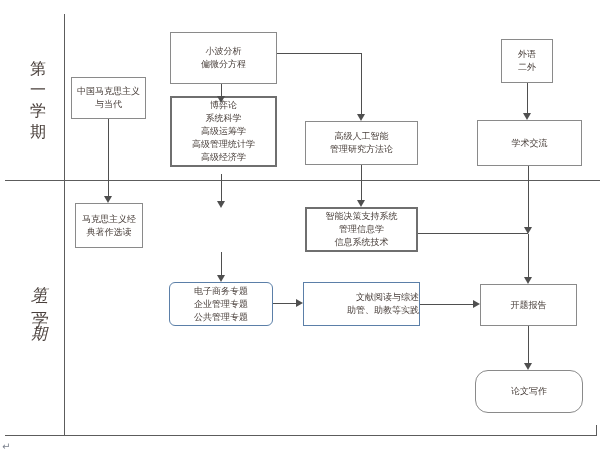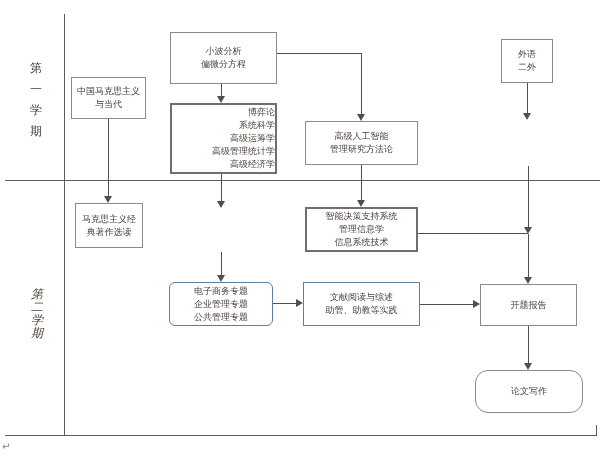--- a/index.html
+++ b/index.html
@@ -17,22 +17,22 @@
   .bx.blue  { border-color:#5b7fa8; }
   .vline { position:absolute; width:1px; background:#4f4f4f; }
   .hline { position:absolute; height:1px; background:#4f4f4f; }
   .sline { background:#5c5c5c; }
   .arrd { position:absolute; width:0; height:0;
           border-left:4px solid transparent; border-right:4px solid transparent;
           border-top:7px solid #4f4f4f; }
   .arrr { position:absolute; width:0; height:0;
           border-top:4px solid transparent; border-bottom:4px solid transparent;
           border-left:7px solid #4f4f4f; }
-  .vtext { position:absolute; width:13px; font-size:12px; color:#4a403c;
-           word-break:break-all; text-align:left; }
+  .vtext { position:absolute; width:13px; font-size:16px; color:#4a403c;
+           word-break:break-all; text-align:right; }
   .vtext.s1 { line-height:21px; }
   .vtext.s2 { line-height:13px;font-style:italic; }
   .retmark { position:absolute; font-size:10px; color:#7c828e; }
 </style>
 </head>
 <body>
 
 <div class="canvas">
 
   <div class="vline sline" style="left:64px; top:14px; height:421px;"></div>
@@ -51,53 +51,56 @@
   <div class="bx" style="left:501px; top:39px; width:52px; height:44px;">
     <span>外语</span>
     <span>二外</span>
   </div>
 
   <div class="bx" style="left:71px; top:77px; width:75px; height:42px;">
     <span>中国马克思主义</span>
     <span>与当代</span>
   </div>
 
-  <div class="bx thick" style="left:170px; top:103px; width:107px; height:71px;align-items:flex-end;">
+  <div class="bx thick" style="left:170px; top:96px; width:107px; height:71px;">
     <span>博弈论</span>
     <span>系统科学</span>
     <span>高级运筹学</span>
     <span>高级管理统计学</span>
     <span>高级经济学</span>
   </div>
 
   <div class="bx" style="left:305px; top:121px; width:113px; height:44px;">
     <span>高级人工智能</span>
     <span>管理研究方法论</span>
   </div>
 
+  <div class="bx" style="left:477px; top:120px; width:105px; height:46px;">
+    <span>学术交流</span>
+  </div>
 
   <div class="bx" style="left:75px; top:203px; width:68px; height:45px;">
     <span>马克思主义经</span>
     <span>典著作选读</span>
   </div>
 
 
   <div class="bx thick" style="left:305px; top:207px; width:113px; height:45px;text-align:right;">
     <span>智能决策支持系统</span>
     <span>管理信息学</span>
     <span>信息系统技术</span>
   </div>
 
   <div class="bx blue" style="left:169px; top:282px; width:104px; height:44px;border-radius:6px;">
     <span>电子商务专题</span>
     <span>企业管理专题</span>
     <span>公共管理专题</span>
   </div>
 
-  <div class="bx blue" style="left:303px; top:282px; width:117px; height:44px;">
+  <div class="bx blue" style="left:303px; top:282px; width:117px; height:44px;align-items:flex-end;">
     <span>文献阅读与综述</span>
     <span>助管、助教等实践</span>
   </div>
 
   <div class="bx" style="left:480px; top:284px; width:97px; height:42px;">
     <span>开题报告</span>
   </div>
 
   <div class="bx" style="left:475px; top:370px; width:108px; height:43px;border-radius:13px;">
     <span>论文写作</span>

